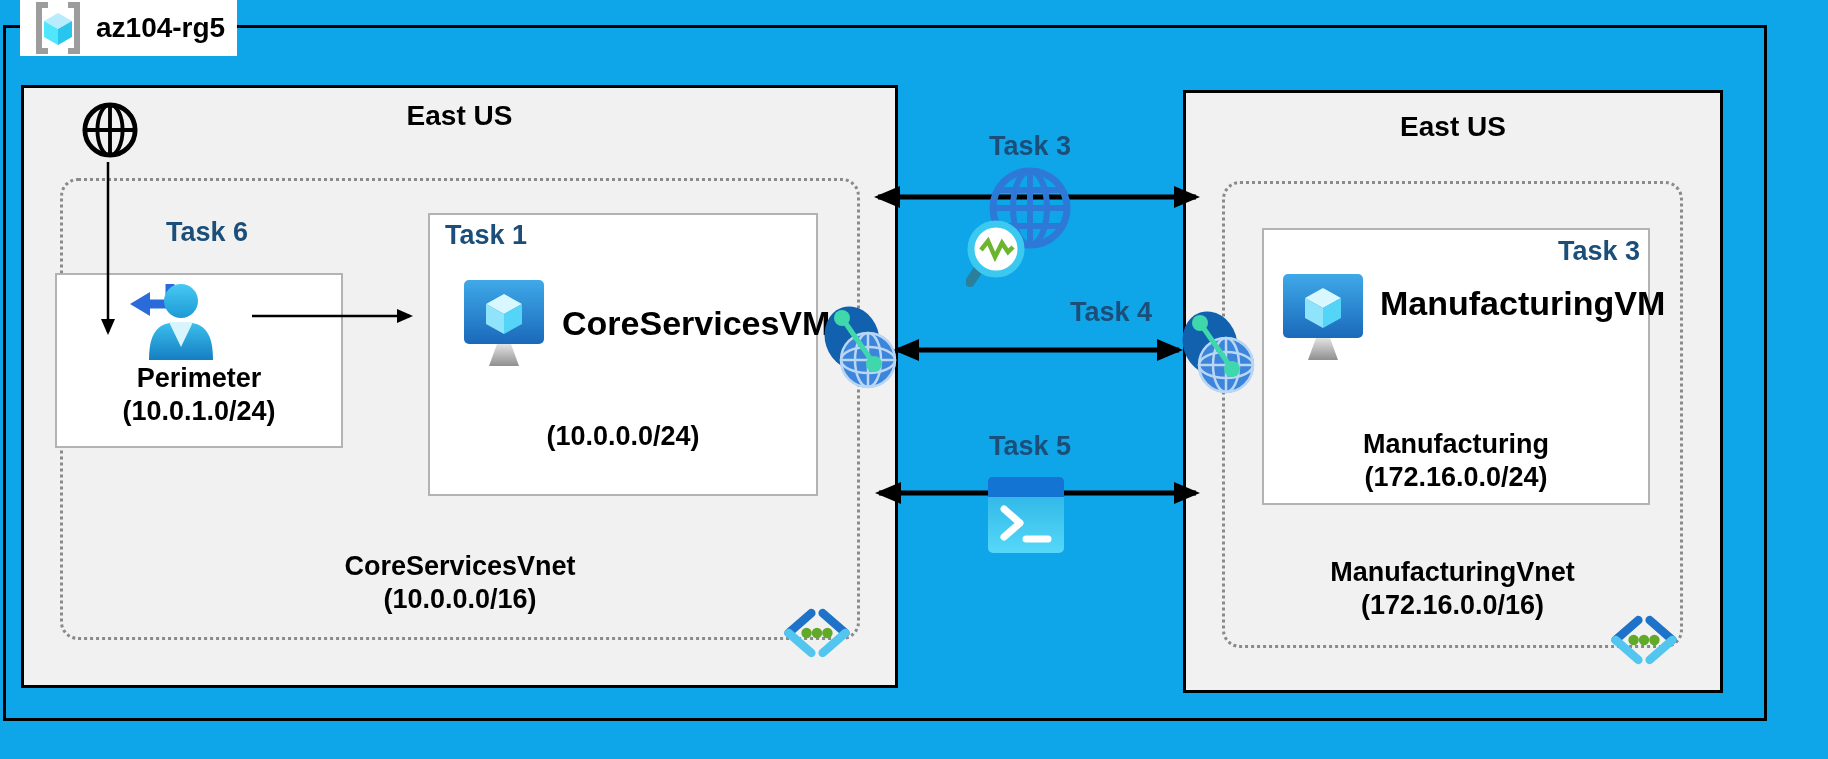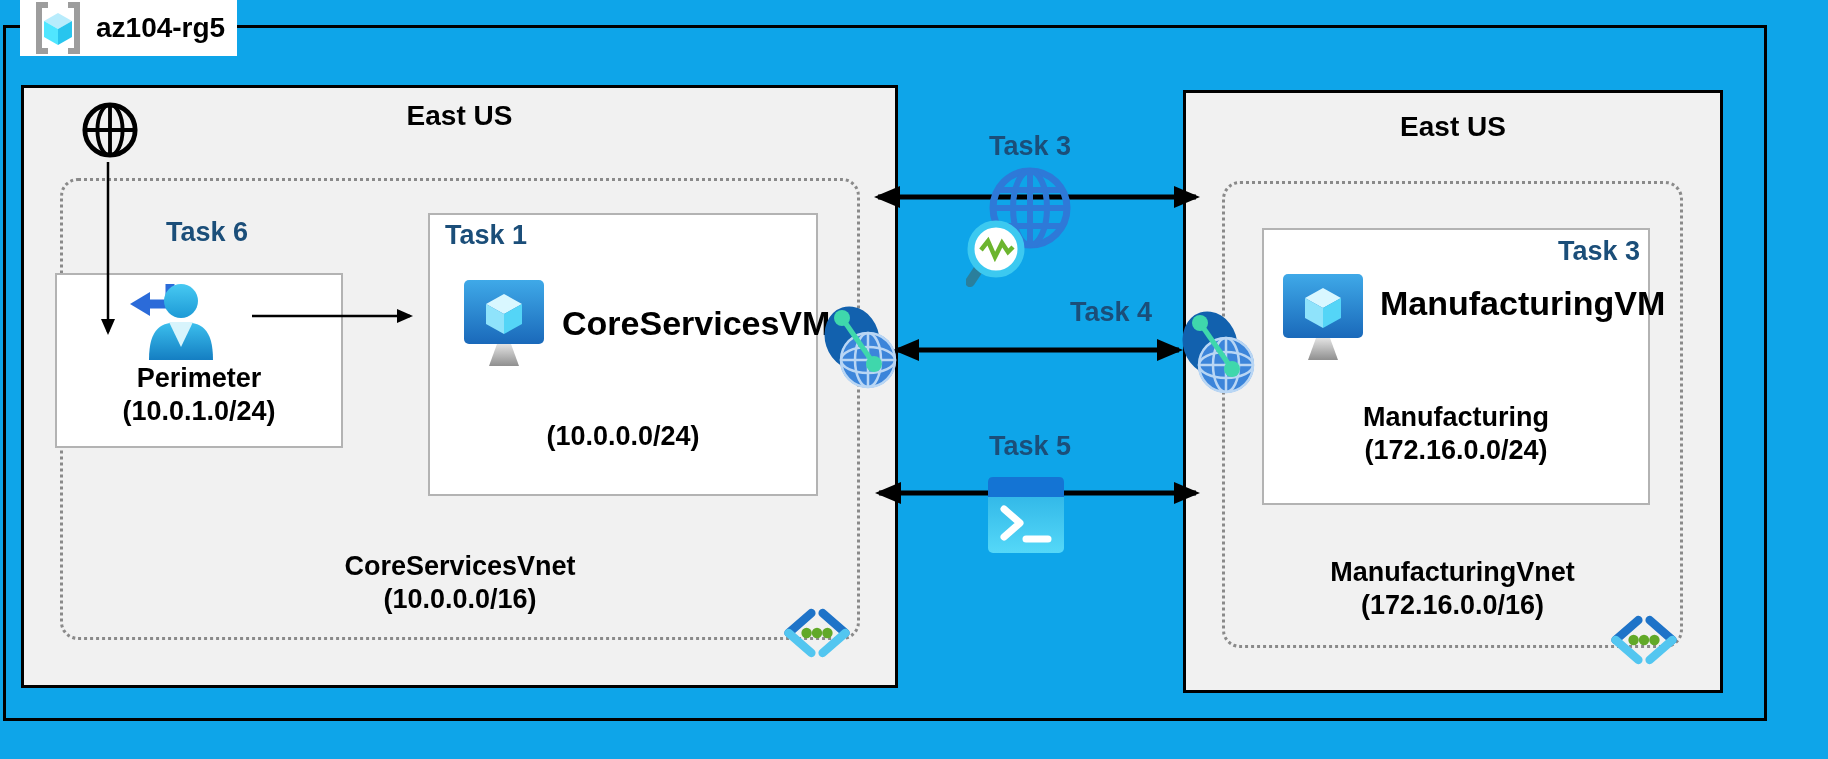--- a/index.html
+++ b/index.html
@@ -128,21 +128,21 @@
 
   <svg class="abs" width="84" height="100" viewBox="0 0 84 100" style="left:1281px;top:272px;">
     <rect x="2" y="2" width="80" height="64" rx="5" fill="url(#gScreen)"></rect>
     <polygon points="42,16 60,26 42,36 24,26" fill="#d9f7ff"></polygon>
     <polygon points="24,26 42,36 42,56 24,46" fill="#8fe3fb"></polygon>
     <polygon points="60,26 42,36 42,56 60,46" fill="#54d5f7"></polygon>
     <path d="M35 66 H49 L57 88 H27 Z" fill="url(#gStand)"></path>
   </svg>
   <div class="abs vmname" style="left:1380px;top:284px;">ManufacturingVM</div>
 
-  <div class="abs lbl center" style="left:1262px;top:401px;width:388px;">
+  <div class="abs lbl center" style="left:1262px;top:428px;width:388px;">
     <div>Manufacturing</div>
     <div>(172.16.0.0/24)</div>
   </div>
 
   <div class="abs lbl center" style="left:1232px;top:556px;width:441px;">
     <div>ManufacturingVnet</div>
     <div>(172.16.0.0/16)</div>
   </div>
 
   <svg class="abs" width="1828" height="759" viewBox="0 0 1828 759" style="left:0;top:0;pointer-events:none;">

